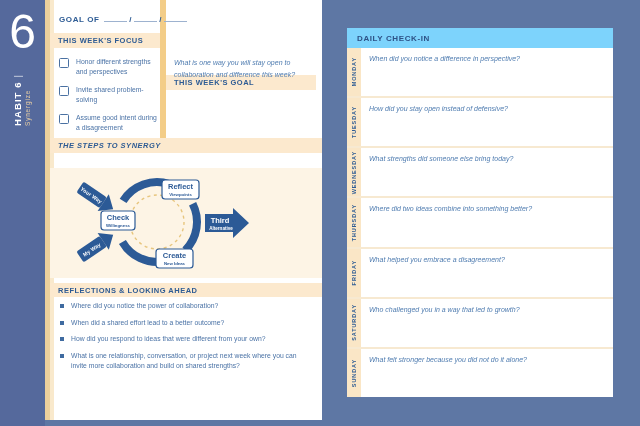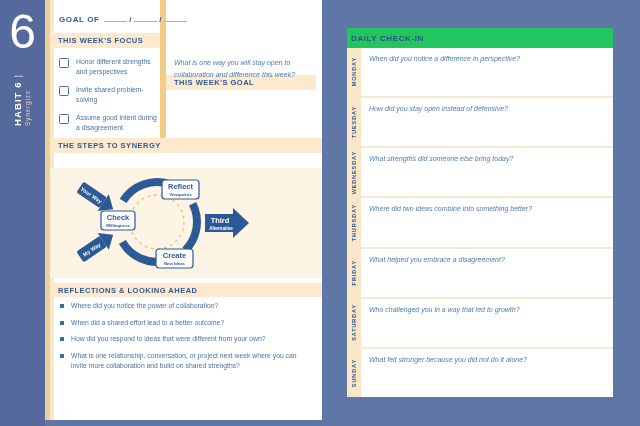--- a/index.html
+++ b/index.html
@@ -38,21 +38,21 @@
   .blank-line{display:inline-block;width:23px;height:8px;border-bottom:1px solid #9db2cf;margin:0 2px;}
   .week-row .slash{font-weight:bold;color:#2d5b94;}
 
   .band{
     position:absolute;background:#fce9ce;color:#2d5b94;font-weight:bold;
     font-size:7.5px;letter-spacing:.5px;display:flex;align-items:center;
     padding-left:8px;box-sizing:border-box;
   }
   .band-focus{left:5px;top:33px;width:110px;height:15px;}
   .band-goal{left:121px;top:33px;width:150px;height:15px;margin-top:42px;}
-  .band-steps{left:5px;top:138px;width:272px;height:15px;}
+  .band-steps{left:5px;top:138px;width:272px;height:15px;font-style:italic;}
   .band-reflections{left:5px;top:283px;width:272px;height:14px;}
 
   .focus-list{position:absolute;left:14px;top:57px;width:101px;}
   .focus-item{display:flex;gap:7px;margin-bottom:9px;font-size:6.8px;color:#4b73a6;line-height:1.4;}
   .cb{width:8px;height:8px;border:1.2px solid #4a71a2;border-radius:1.5px;flex-shrink:0;margin-top:1px;background:#fff;}
   .blank-fill{width:76px;height:8px;border-bottom:1px solid #9db2cf;}
 
   .goal-prompt{
     position:absolute;left:129px;top:57px;width:136px;
     font-size:7px;font-style:italic;color:#4f7cb0;line-height:1.65;
@@ -64,23 +64,23 @@
   .bullets{position:absolute;left:15px;top:301px;width:237px;}
   .bullet{display:flex;gap:7px;margin-bottom:6.5px;font-size:6.8px;color:#4b73a6;line-height:1.5;}
   .sq{width:4px;height:4px;background:#3f6ba0;flex-shrink:0;margin-top:3px;}
 
   
   .page-right{
     position:absolute;left:347px;top:28px;width:266px;height:369px;background:#ffffff;
     display:flex;flex-direction:column;
   }
   .pr-header{
-    flex:none;height:20px;background:#22c55e;color:#2d5186;
+    flex:none;height:20px;background:#7dd3fc;color:#2d5186;
     font-size:8px;font-weight:bold;letter-spacing:.6px;
-    display:flex;align-items:center;padding-left:4px;
+    display:flex;align-items:center;padding-left:10px;
   }
   .day-row{flex:1;display:flex;min-height:0;}
   .day-row + .day-row{border-top:2px solid #f7e9d1;}
   .day-col{
     width:14px;flex:none;background:#fae6c6;
     display:flex;align-items:center;justify-content:center;
   }
   .day-label{
     writing-mode:vertical-rl;transform:rotate(180deg);
     font-size:5.5px;font-weight:bold;color:#2d5b94;letter-spacing:.9px;white-space:nowrap;

